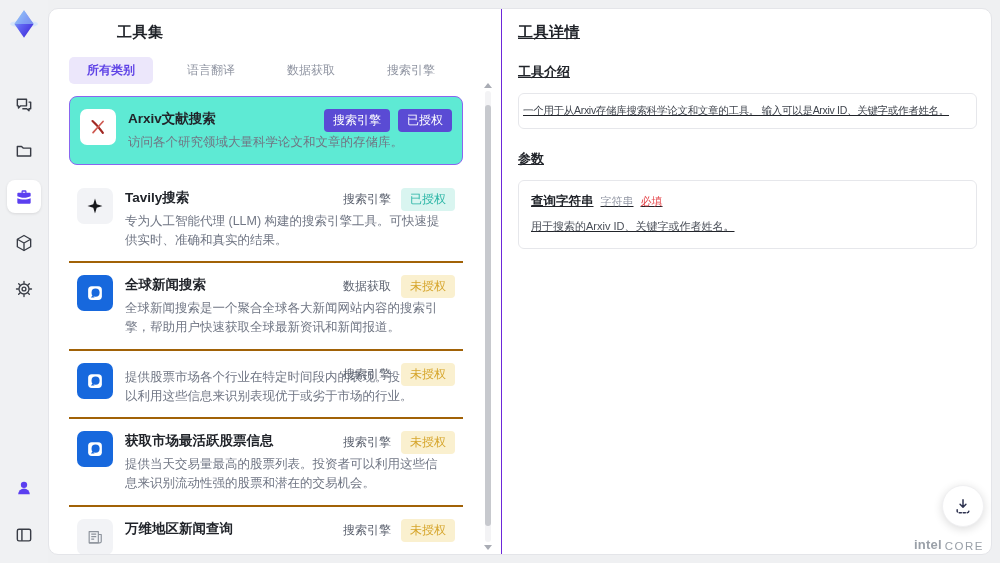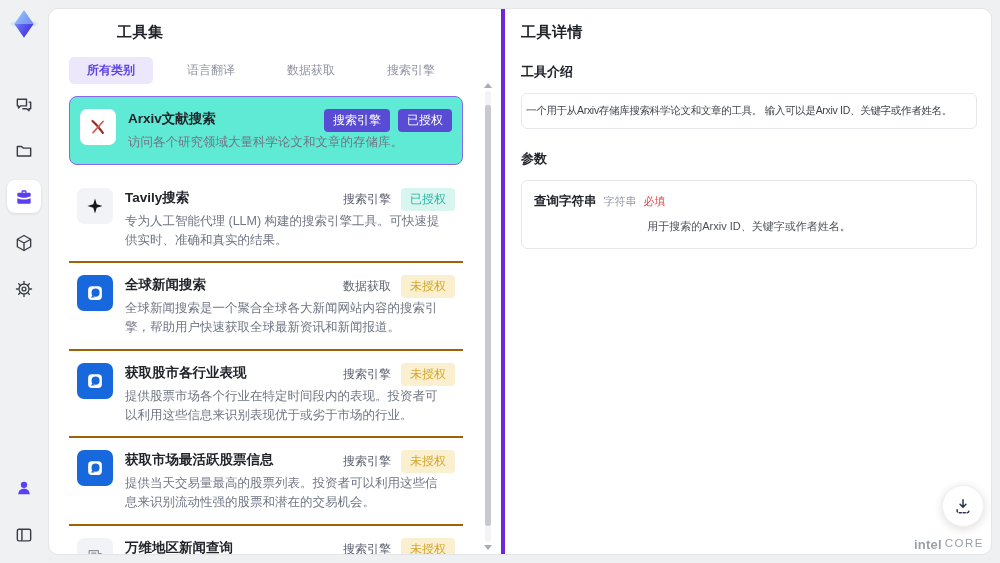--- a/index.html
+++ b/index.html
@@ -46,39 +46,39 @@
   .badge.cyan   { background:#d9f5f0; color:#2ab5a5; }
   .badge.yellow { background:#faf0cf; color:#d6a52c; }
   
   .scrollbar { position:absolute; right:9px; top:74px; bottom:4px; width:8px; }
   .sb-track { position:absolute; inset:8px 1px 8px 1px; background:#f3f3f5; border-radius:4px; }
   .sb-thumb { position:absolute; left:1px; right:1px; top:22px; bottom:24px; background:#c7c9ce; border-radius:4px; }
   .sb-arrow { position:absolute; left:0; width:0; height:0; border-left:4px solid transparent; border-right:4px solid transparent; }
   .sb-up   { top:0;    border-bottom:5px solid #a9acb4; }
   .sb-down { bottom:0; border-top:5px solid #a9acb4; }
   
-  .pane-right { flex:1; border-left:4px solid #6d28d9; padding:14px 14px 0 16px; }
+  .pane-right { flex:1; border-left:1px solid #6d28d9; padding:14px 14px 0 16px;text-decoration:underline; }
   .detail-title { font-size:15px; font-weight:bold; letter-spacing:.5px; }
   .section-head { font-size:13px; font-weight:bold; margin-top:21px; }
   .info-box { margin-top:12px; border:1px solid #e6e7eb; border-radius:6px; background:#fff;
               padding:10px 10px 10px 4px; }
   .intro-text { font-size:10.5px; letter-spacing:-0.3px; color:#3f444d;
                 white-space:nowrap; overflow:hidden; }
   .param-box { margin-top:12px; border:1px solid #e6e7eb; border-radius:6px; padding:12px 12px 14px; }
   .param-head { display:flex; align-items:baseline; gap:7px; }
   .param-name { font-size:12.5px; font-weight:bold; color:#21242a; }
   .param-type { font-size:11px; color:#9095a2; }
   .param-req  { font-size:11px; color:#e5484d; }
-  .param-desc { font-size:11px; color:#4a4f58; margin-top:9px;text-align:center; }
+  .param-desc { font-size:11px; color:#4a4f58; margin-top:9px; }
   
   .fab { position:absolute; right:16px; bottom:36px; width:42px; height:42px; border-radius:50%;
          background:#fff; border:1px solid #f0f0f2; box-shadow:0 2px 10px rgba(0,0,0,.14);
          display:flex; align-items:center; justify-content:center; cursor:pointer; }
   .brand { position:absolute; right:16px; bottom:11px; color:#9aa0a8; font-size:13px;
-           display:flex; align-items:flex-start; gap:3px; }
+           display:flex; align-items:flex-end; gap:3px; }
   .brand-intel { font-weight:bold; letter-spacing:.2px; }
   .brand-core  { text-transform:uppercase; font-size:11.5px; letter-spacing:1.5px; }
   svg { display:block; }
 </style>
 </head>
 <body>
 
 <div class="rail">
   <div class="logo">
     <svg viewBox="0 0 32 32" width="34" height="34">
@@ -227,21 +227,20 @@
 
       <div class="tool-item">
         <div class="t-icon blue">
           <svg viewBox="0 0 24 24" width="22" height="22">
             <rect x="4.5" y="4.5" width="15" height="15" rx="4" fill="#fff"></rect>
             <circle cx="12.6" cy="11.6" r="4.4" fill="#1768dd"></circle>
             <path d="M9.5 14.5L7.5 17h4z" fill="#1768dd"></path>
           </svg>
         </div>
         <div class="t-body">
-          <div class="t-name">获取股市各行业表现</div>
           <div class="t-desc">提供股票市场各个行业在特定时间段内的表现。投资者可以利用这些信息来识别表现优于或劣于市场的行业。</div>
         </div>
         <div class="t-tags">
           <span class="tag-plain">搜索引擎</span>
           <span class="badge yellow">未授权</span>
         </div>
       </div>
 
       <div class="tool-item">
         <div class="t-icon blue">

